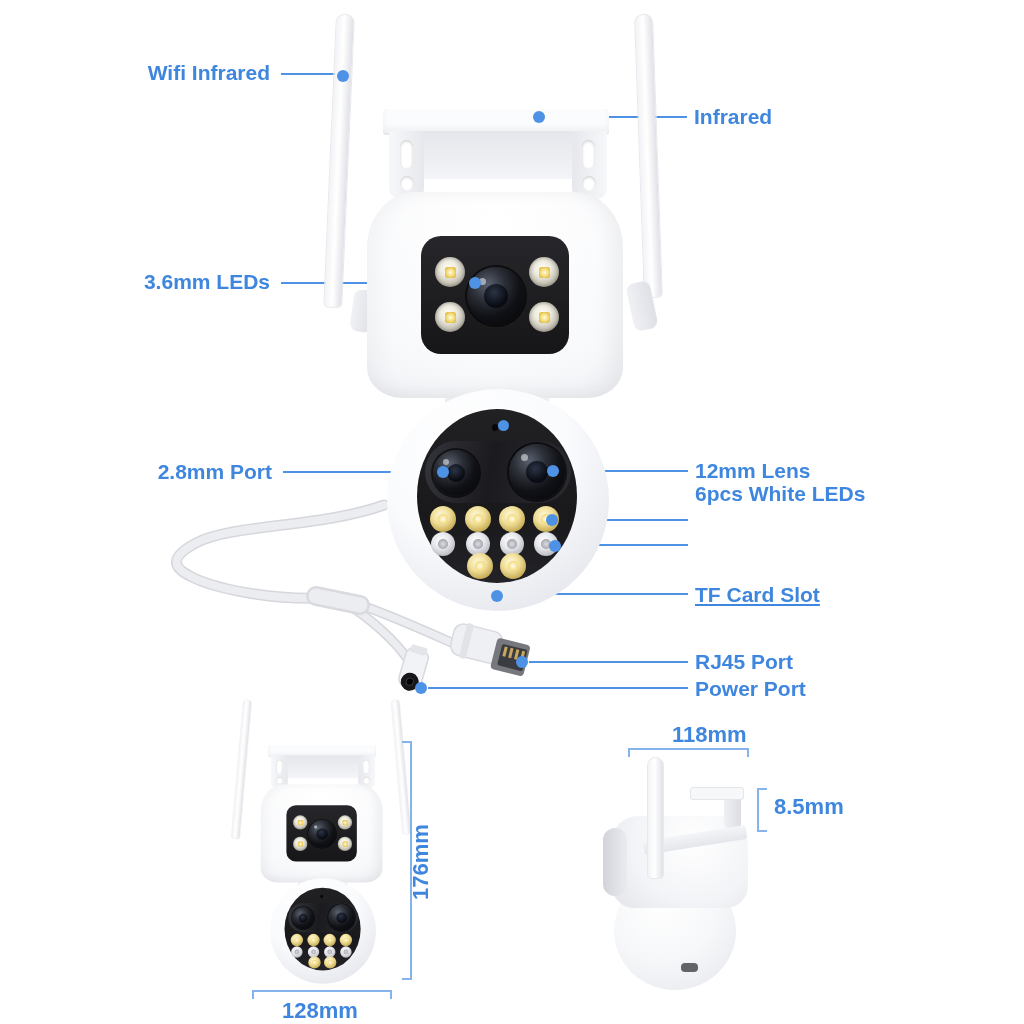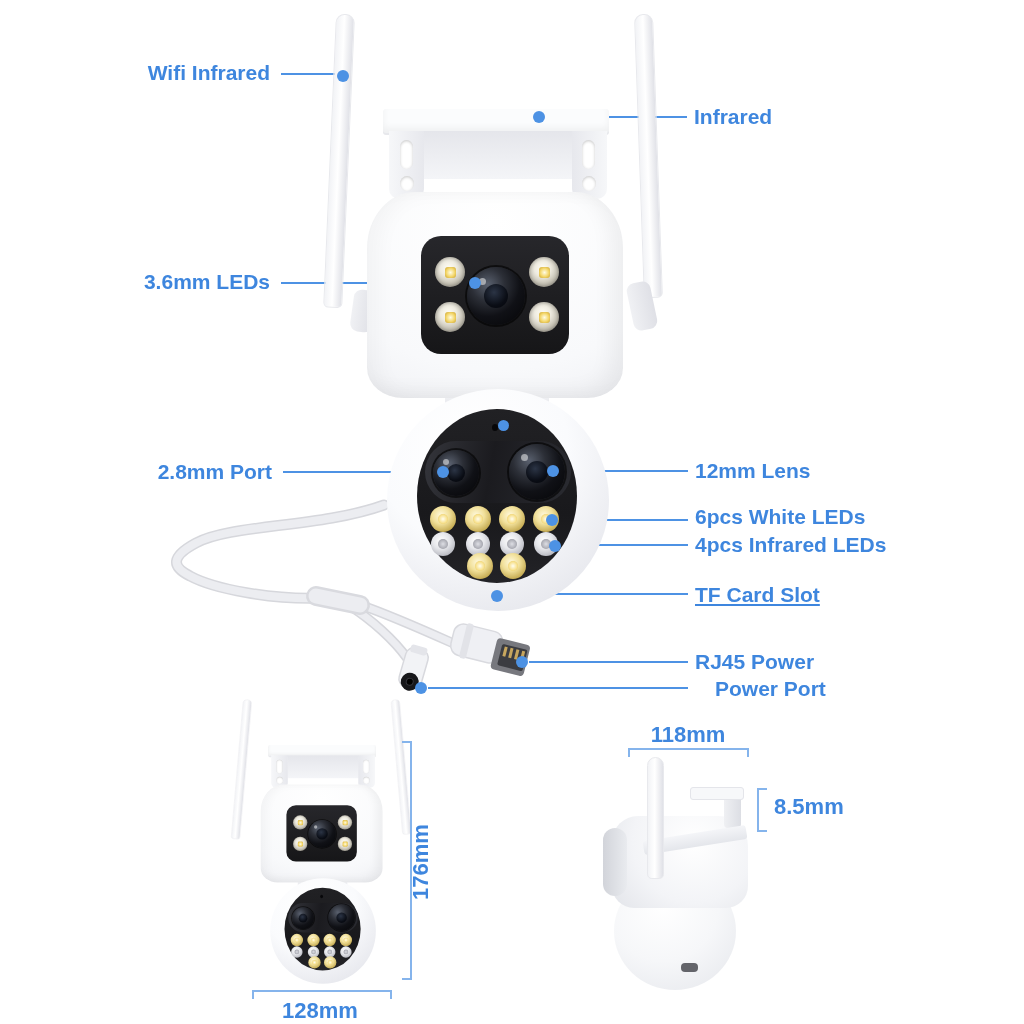--- a/index.html
+++ b/index.html
@@ -295,41 +295,40 @@
   <div class="lbl r" style="left:132px;top:460px;width:140px;"><span>2.8mm Port</span></div>
   <div class="leader" style="left:283px;top:471px;width:154px;"></div>
   <div class="dot" style="left:437px;top:466px;"></div>
 
   <div class="dot" style="left:547px;top:465px;"></div>
   <div class="leader" style="left:560px;top:470px;width:128px;"></div>
   <div class="lbl" style="left:695px;top:459px;"><span>12mm Lens</span></div>
 
   <div class="dot" style="left:546px;top:514px;"></div>
   <div class="leader" style="left:559px;top:519px;width:129px;"></div>
-  <div class="lbl" style="left:695px;top:505px;"><span>6pcs White LEDs</span></div>
+  <div class="lbl" style="left:695px;top:482px;"><span>6pcs White LEDs</span></div>
 
   <div class="dot" style="left:549px;top:540px;"></div>
   <div class="leader" style="left:562px;top:544px;width:126px;"></div>
-  <div class="lbl" style="left:695px;top:533px;"><span>4pcs Infrared LEDs</span></div>
 
   <div class="dot" style="left:491px;top:590px;"></div>
   <div class="leader" style="left:504px;top:593px;width:184px;"></div>
   <div class="lbl" style="left:695px;top:583px;text-decoration:underline;"><span>TF Card Slot</span></div>
 
   <div class="dot" style="left:516px;top:656px;"></div>
   <div class="leader" style="left:529px;top:661px;width:159px;"></div>
-  <div class="lbl" style="left:695px;top:650px;"><span>RJ45 Power</span></div>
+  <div class="lbl" style="left:695px;top:650px;"><span>RJ45 Port</span></div>
 
   <div class="dot" style="left:415px;top:682px;"></div>
   <div class="leader" style="left:428px;top:687px;width:260px;"></div>
-  <div class="lbl" style="left:695px;top:677px;margin-left:20px;"><span>Power Port</span></div>
+  <div class="lbl" style="left:695px;top:677px;"><span>Power Port</span></div>
 
   <div class="dot sm" style="left:498px;top:420px;"></div>
 
-  <div class="dim-txt" style="left:640px;top:722px;width:96px;text-align:center;"><span>118mm</span></div>
+  <div class="dim-txt" style="left:672px;top:722px;width:96px;"><span>118mm</span></div>
   <div class="dim-bracket" style="left:628px;top:748px;width:117px;height:7px;border-top-width:2px;border-left-width:2px;border-right-width:2px;"></div>
 
   <div class="dim-bracket" style="left:757px;top:788px;width:8px;height:40px;border-left-width:2px;border-top-width:2px;border-bottom-width:2px;"></div>
   <div class="dim-txt" style="left:774px;top:794px;"><span>8.5mm</span></div>
 
   <div class="dim-bracket" style="left:402px;top:741px;width:8px;height:235px;border-right-width:2px;border-top-width:2px;border-bottom-width:2px;"></div>
   <div class="dim-txt" style="left:366px;top:849px;width:110px;height:26px;text-align:center;transform:rotate(-90deg);"><span>176mm</span></div>
 
   <div class="dim-bracket" style="left:252px;top:990px;width:136px;height:7px;border-top-width:2px;border-left-width:2px;border-right-width:2px;"></div>
   <div class="dim-txt" style="left:268px;top:998px;width:104px;text-align:center;"><span>128mm</span></div>

